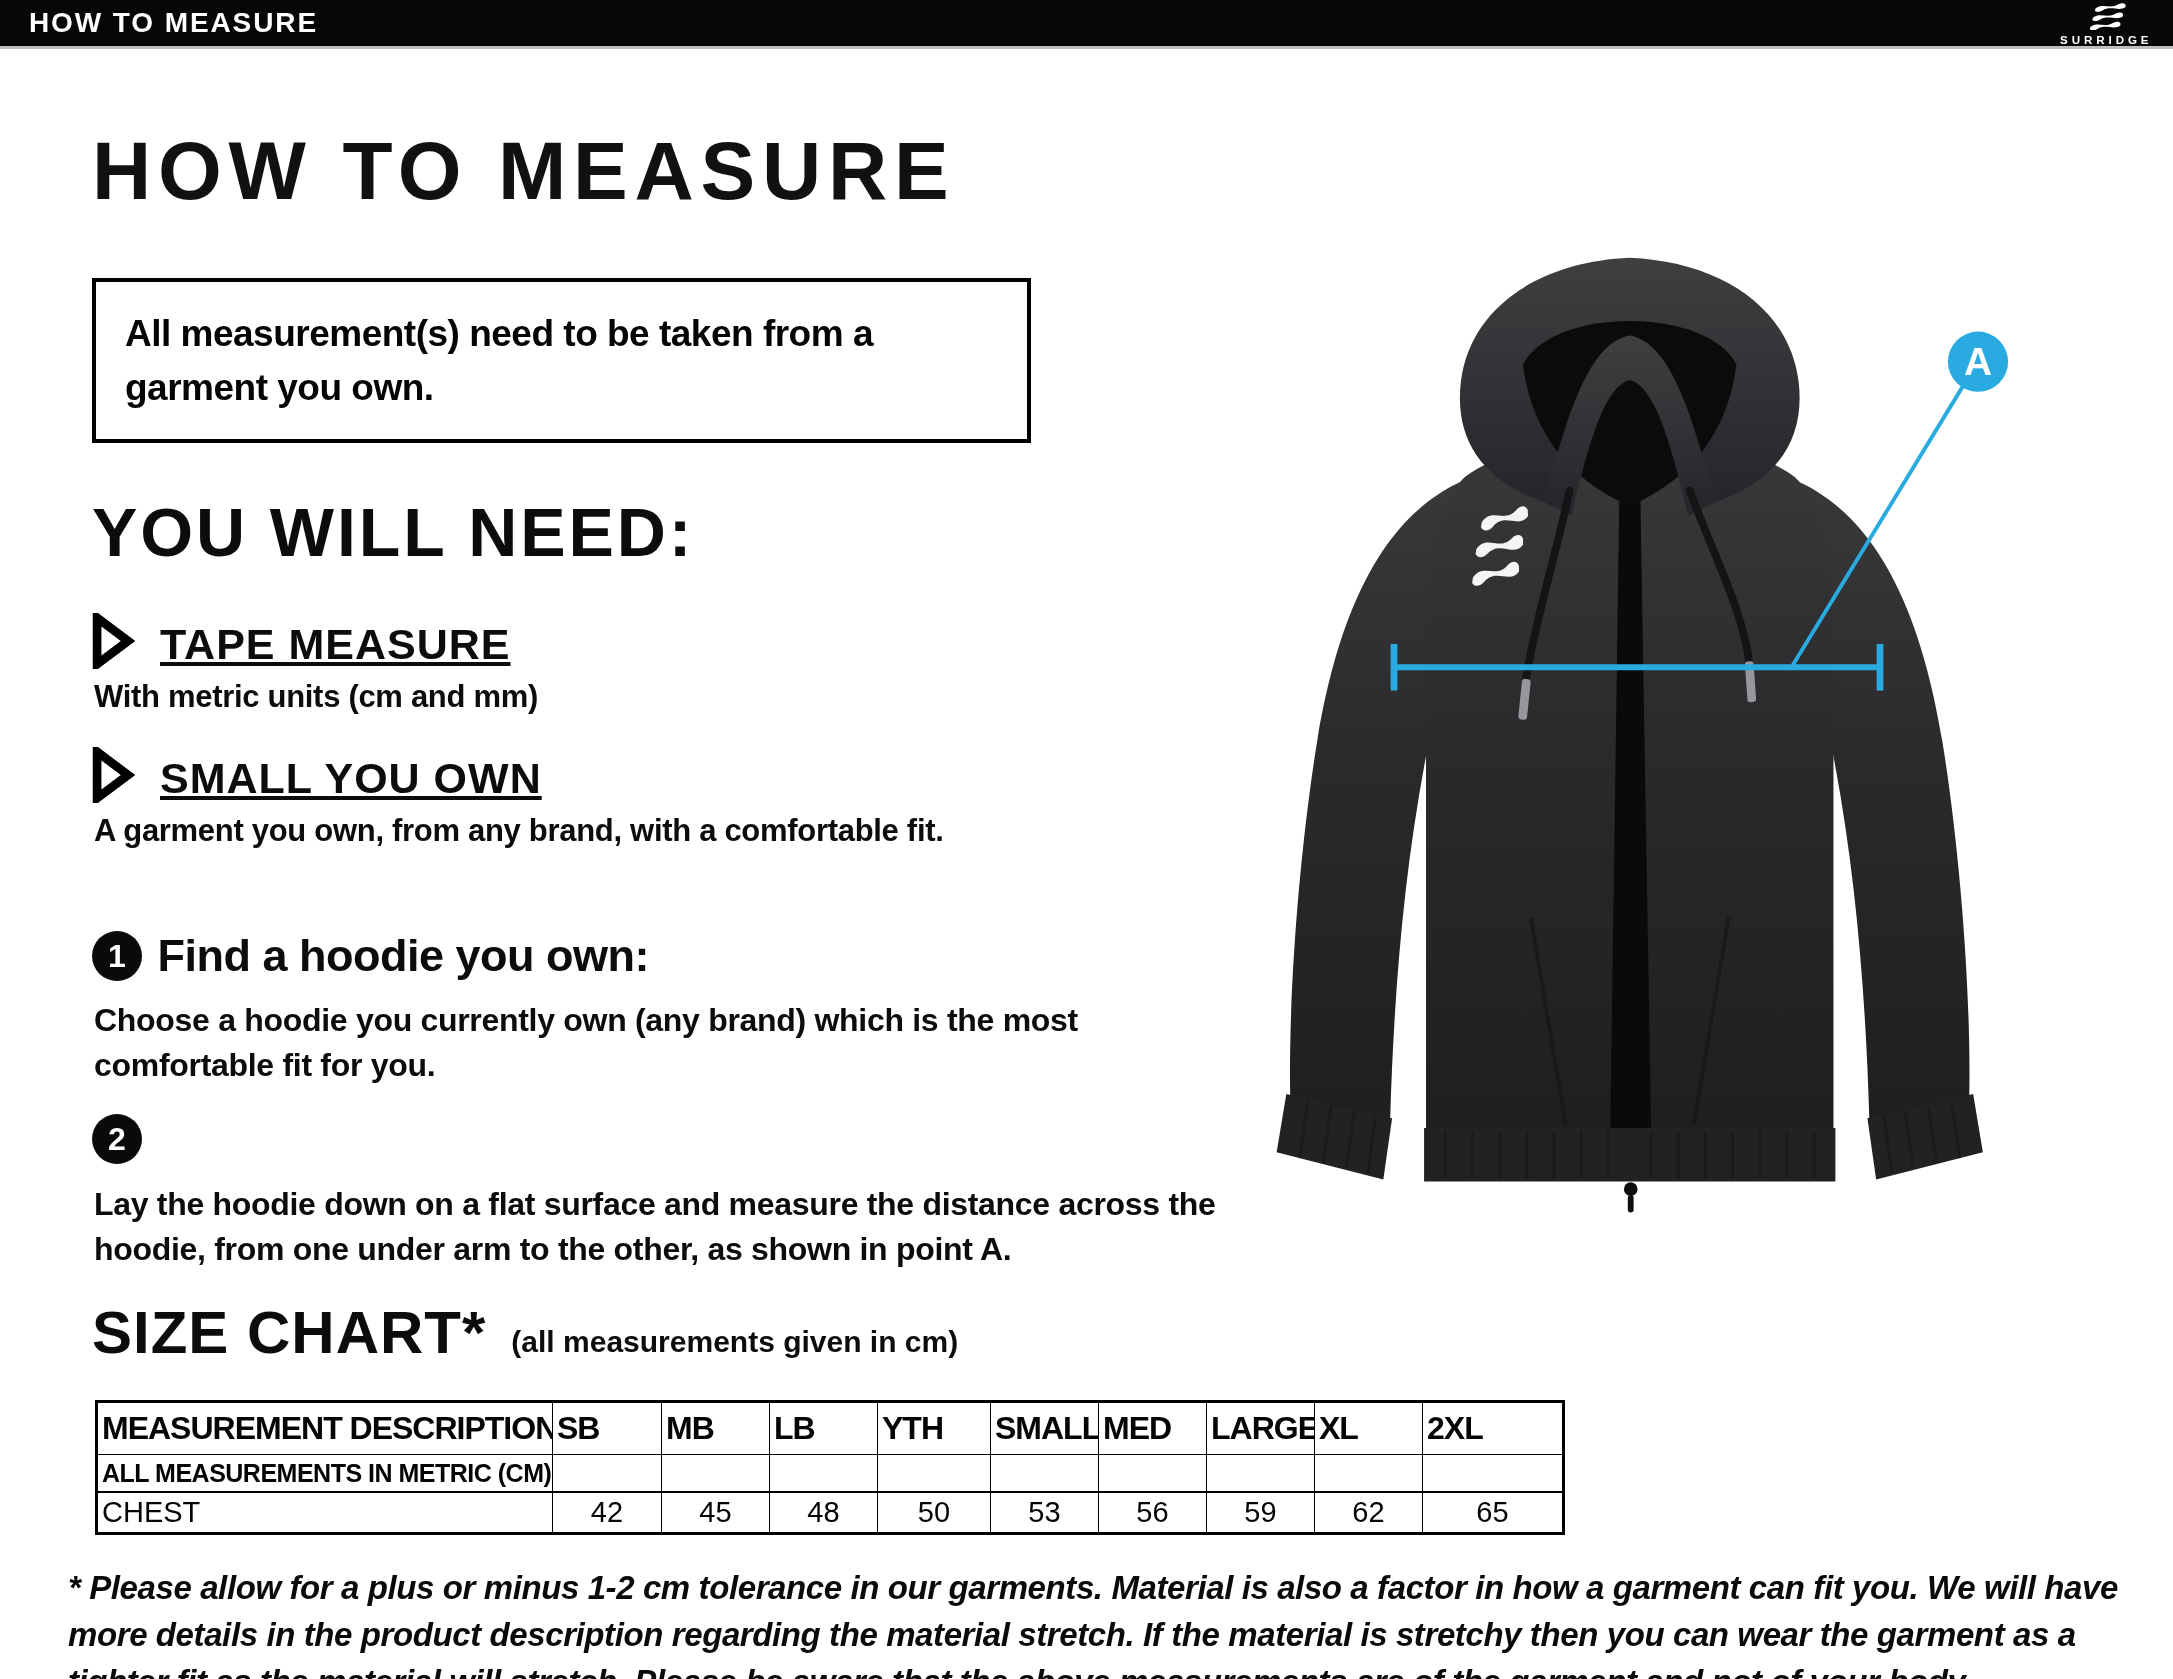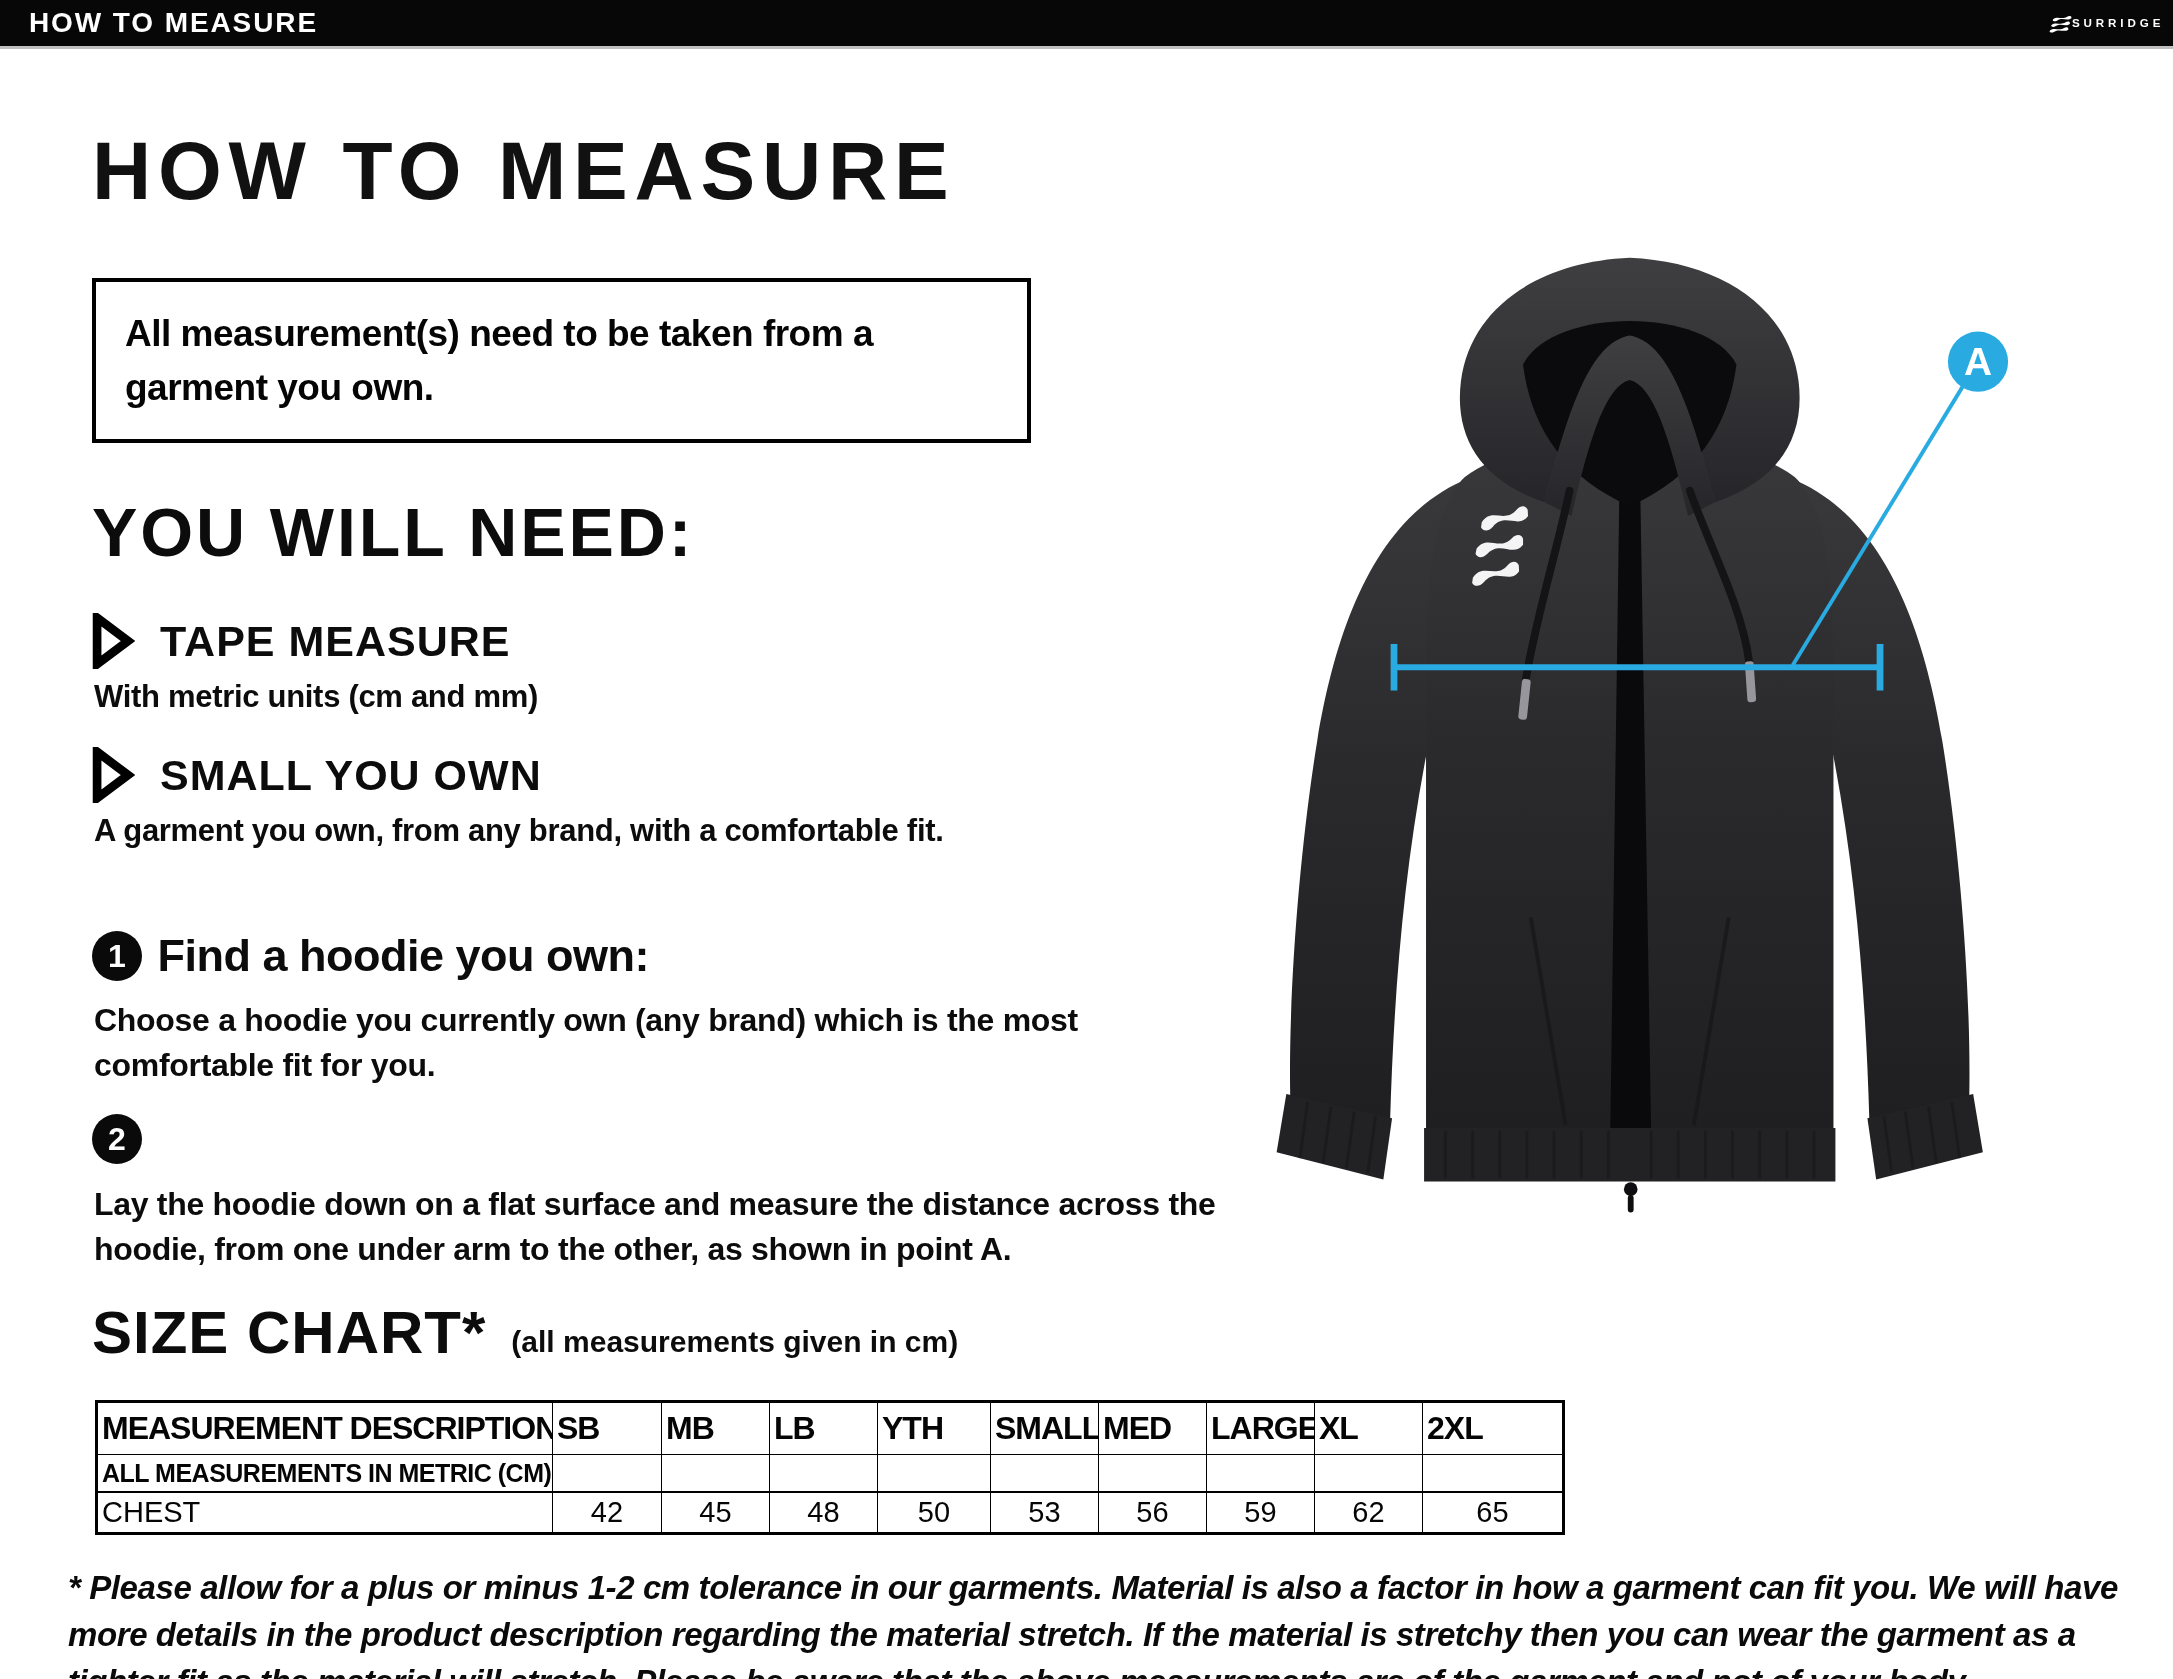--- a/index.html
+++ b/index.html
@@ -8,37 +8,37 @@
     font-family:"Liberation Sans",sans-serif;color:#0c0c0c;overflow:hidden;
   }
   
   .topbar{
     position:absolute;left:0;top:0;width:2174px;height:49px;background:#070707;
     border-bottom:3.9px solid #bfbfbf;display:flex;align-items:center;box-sizing:border-box;
   }
   .topbar-title{color:#ffffff;font-size:28px;font-weight:800;letter-spacing:1.9px;margin-left:29px;}
   .topbar-logo{
     position:absolute;right:9.7px;top:1px;width:116px;height:45px;display:flex;
-    align-items:center;justify-content:space-between;
+    flex-direction:column;align-items:center;justify-content:space-between;
   }
   .topbar-logo .brandword{color:#ffffff;font-size:11.6px;font-weight:700;letter-spacing:3.9px;margin-top:-1.9px;}
   
   .h1{
     position:absolute;left:92px;top:124px;font-size:82px;font-weight:800;
     letter-spacing:6.8px;color:#111;white-space:nowrap;
   }
   .notice-box{
     position:absolute;left:92px;top:278px;width:873px;border:4.9px solid #000;
     padding:25px 29px;box-sizing:content-box;
   }
   .notice-box p{margin:0;font-size:37px;font-weight:700;line-height:1.45;letter-spacing:-0.5px;color:#050505;}
   .h2-need{
     position:absolute;left:92px;top:493px;font-size:68px;font-weight:800;letter-spacing:2.9px;white-space:nowrap;
   }
-  .need-item{position:absolute;left:92px;display:flex;align-items:center;}
+  .need-item{position:absolute;left:92px;display:flex;align-items:flex-end;text-decoration:underline;}
   .need-item .tri{flex:0 0 auto;margin-right:25px;display:block;}
   .need-item .need-label{font-size:43px;font-weight:800;letter-spacing:1px;white-space:nowrap;}
   .need-desc{position:absolute;left:94px;font-size:31px;font-weight:700;letter-spacing:-0.3px;white-space:nowrap;}
   .step-head{position:absolute;left:92px;display:flex;align-items:center;}
   .step-badge{
     flex:0 0 auto;width:50px;height:50px;border-radius:50%;background:#0a0a0a;color:#fff;
     font-size:32px;font-weight:800;display:flex;align-items:center;justify-content:center;margin-right:15.5px;
   }
   .step-title{font-size:45px;font-weight:800;letter-spacing:-0.5px;white-space:nowrap;}
   .step-desc{position:absolute;left:94px;font-size:32px;font-weight:700;line-height:1.42;letter-spacing:-0.3px;}

